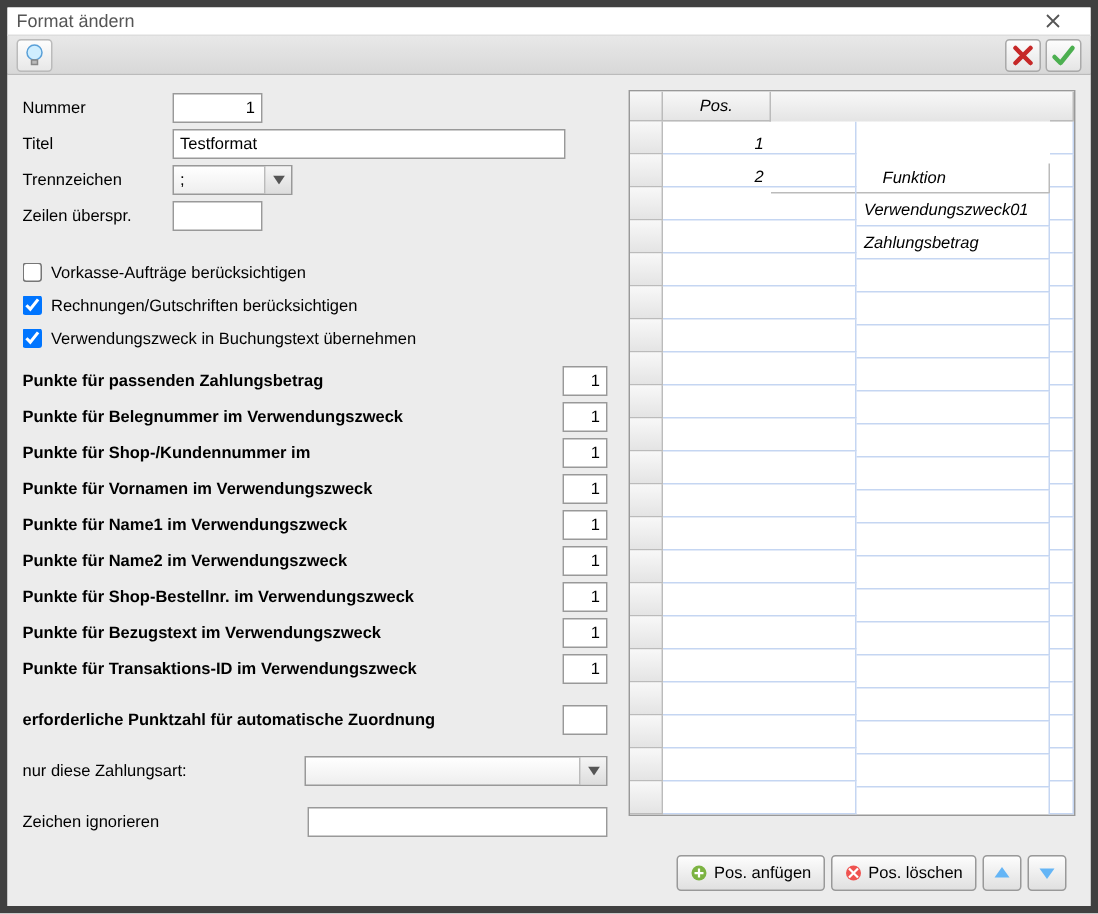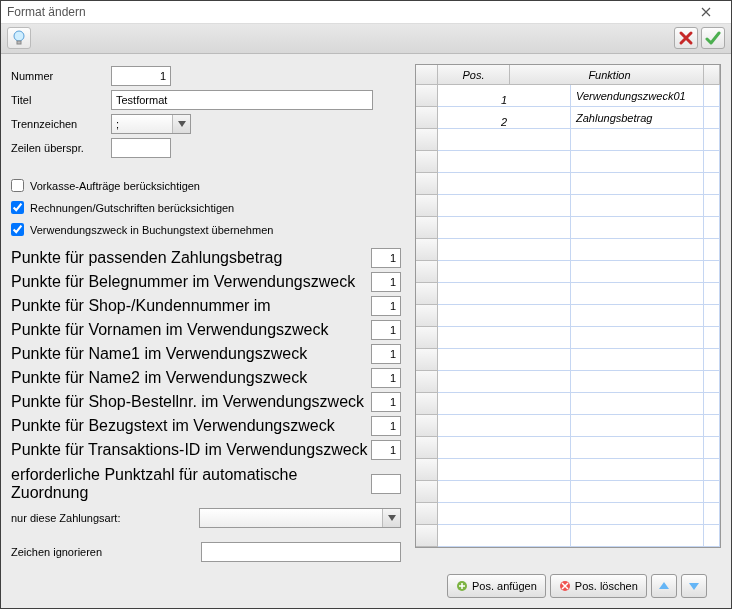--- a/index.html
+++ b/index.html
@@ -1,17 +1,17 @@
 <!DOCTYPE html>
 <html><head>
 <meta charset="utf-8">
 <style>
 * { box-sizing: border-box; margin: 0; padding: 0; }
 body { font-family: Tahoma, Arial, sans-serif; font-size: 11px; background: #fff; color: #000; }
-.window { width: 732px; height: 609px; border: 1px solid #404040; background: #fff; display: flex; flex-direction: column; }
+.window { width: 732px; height: 609px; border: 5px solid #404040; background: #fff; display: flex; flex-direction: column; }
 .titlebar { height: 26px; background: #fff; display: flex; align-items: center; padding: 0 6px; border-bottom: 1px solid #ddd; }
 .titlebar .title { font-size: 12px; color: #555; }
 .titlebar .spacer { flex: 1; }
 .titlebar .close { width: 24px; text-align: center; font-size: 13px; color: #666; cursor: pointer; }
 .toolbar { height: 35px; background: linear-gradient(#e8e8e8,#d8d8d8); border-bottom: 1px solid #bbb; display: flex; align-items: center; padding: 0 6px; }
 .toolbar .spacer { flex: 1; }
 .icon-btn { width: 24px; height: 22px; display: inline-flex; align-items: center; justify-content: center; border: 1px solid #aaa; background: linear-gradient(#fdfdfd,#e5e5e5); border-radius: 3px; margin-left: 3px; cursor: pointer; }
 .hint-btn { width: 24px; height: 22px; display: inline-flex; align-items: center; justify-content: center; border: 1px solid #bbb; background: linear-gradient(#fdfdfd,#e8e8e8); border-radius: 3px; cursor: pointer; }
 .content { flex: 1; background: #ececec; display: flex; padding: 10px 10px 10px 10px; gap: 14px; }
 .left { width: 390px; display: flex; flex-direction: column; }
@@ -22,34 +22,34 @@
 input.num { width: 30px; text-align: right; }
 input.numw { width: 60px; text-align: right; }
 .combo { display: inline-flex; height: 20px; border: 1px solid #999; background: linear-gradient(#fff,#eee); }
 .combo .combo-text { width: 60px; padding: 0 4px; display: flex; align-items: center; font-size: 11px; }
 .combo .combo-btn { width: 18px; display: flex; align-items: center; justify-content: center; border-left: 1px solid #bbb; background: linear-gradient(#f5f5f5,#ddd); }
 .combo.w200 .combo-text { width: 182px; }
 .checkrow { display: flex; align-items: flex-end; height: 22px; gap: 6px; font-size: 11px; }
 .checkrow input { width: 13px; height: 13px; }
 .sec-gap { height: 10px; }
 .pts-row { display: flex; align-items: center; height: 24px; }
-.pts-row .plabel { flex: 1; font-size: 16px; }
+.pts-row .plabel { flex: 1; font-size: 11px; font-weight: bold; }
 .pts-row input { width: 30px; height: 20px; border: 1px solid #999; text-align: right; padding-right: 4px; font-size: 11px; }
 .table-wrap { flex: 1; border: 1px solid #999; background: #fff; overflow: hidden; font-style: italic; }
 .table-header { display: flex; height: 20px; background: linear-gradient(#f8f8f8,#e4e4e4); }
 .th { border-right: 1px solid #bbb; border-bottom: 1px solid #bbb; display: flex; align-items: center; justify-content: center; font-size: 11px; height: 20px; }
 .th.left-align { justify-content: flex-start; padding-left: 6px; }
 .table-body { height: calc(100% - 20px); overflow: hidden; position: relative; }
 .tr { display: flex; height: 22px; }
 .td { border-right: 1px solid #c5d6f2; border-bottom: 1px solid #c5d6f2; display: flex; align-items: center; font-size: 11px; padding: 0 5px; height: 22px; }
 .td.right { justify-content: flex-end; }
 .rowhead { background: linear-gradient(#f8f8f8,#e4e4e4); border-right: 1px solid #bbb; border-bottom: 1px solid #bbb; }
 .col-rowhead { width: 22px; }
 .col-pos { width: 72px; }
-.col-func { flex: 1; }
+.col-func { flex: 1; margin-top: 48px; }
 .col-last { width: 16px; }
 .btnbar { display: flex; gap: 4px; margin-top: 26px; align-items: flex-start; padding-left: 32px; }
 .btn { height: 24px; padding: 0 8px; border: 1px solid #999; background: linear-gradient(#fdfdfd,#e0e0e0); border-radius: 3px; display: inline-flex; align-items: center; gap: 4px; font-size: 11px; cursor: pointer; }
 .btn.small { width: 26px; padding: 0; justify-content: center; }
 svg { display: block; }
 </style>
 </head>
 <body>
 
 <div class="window">

